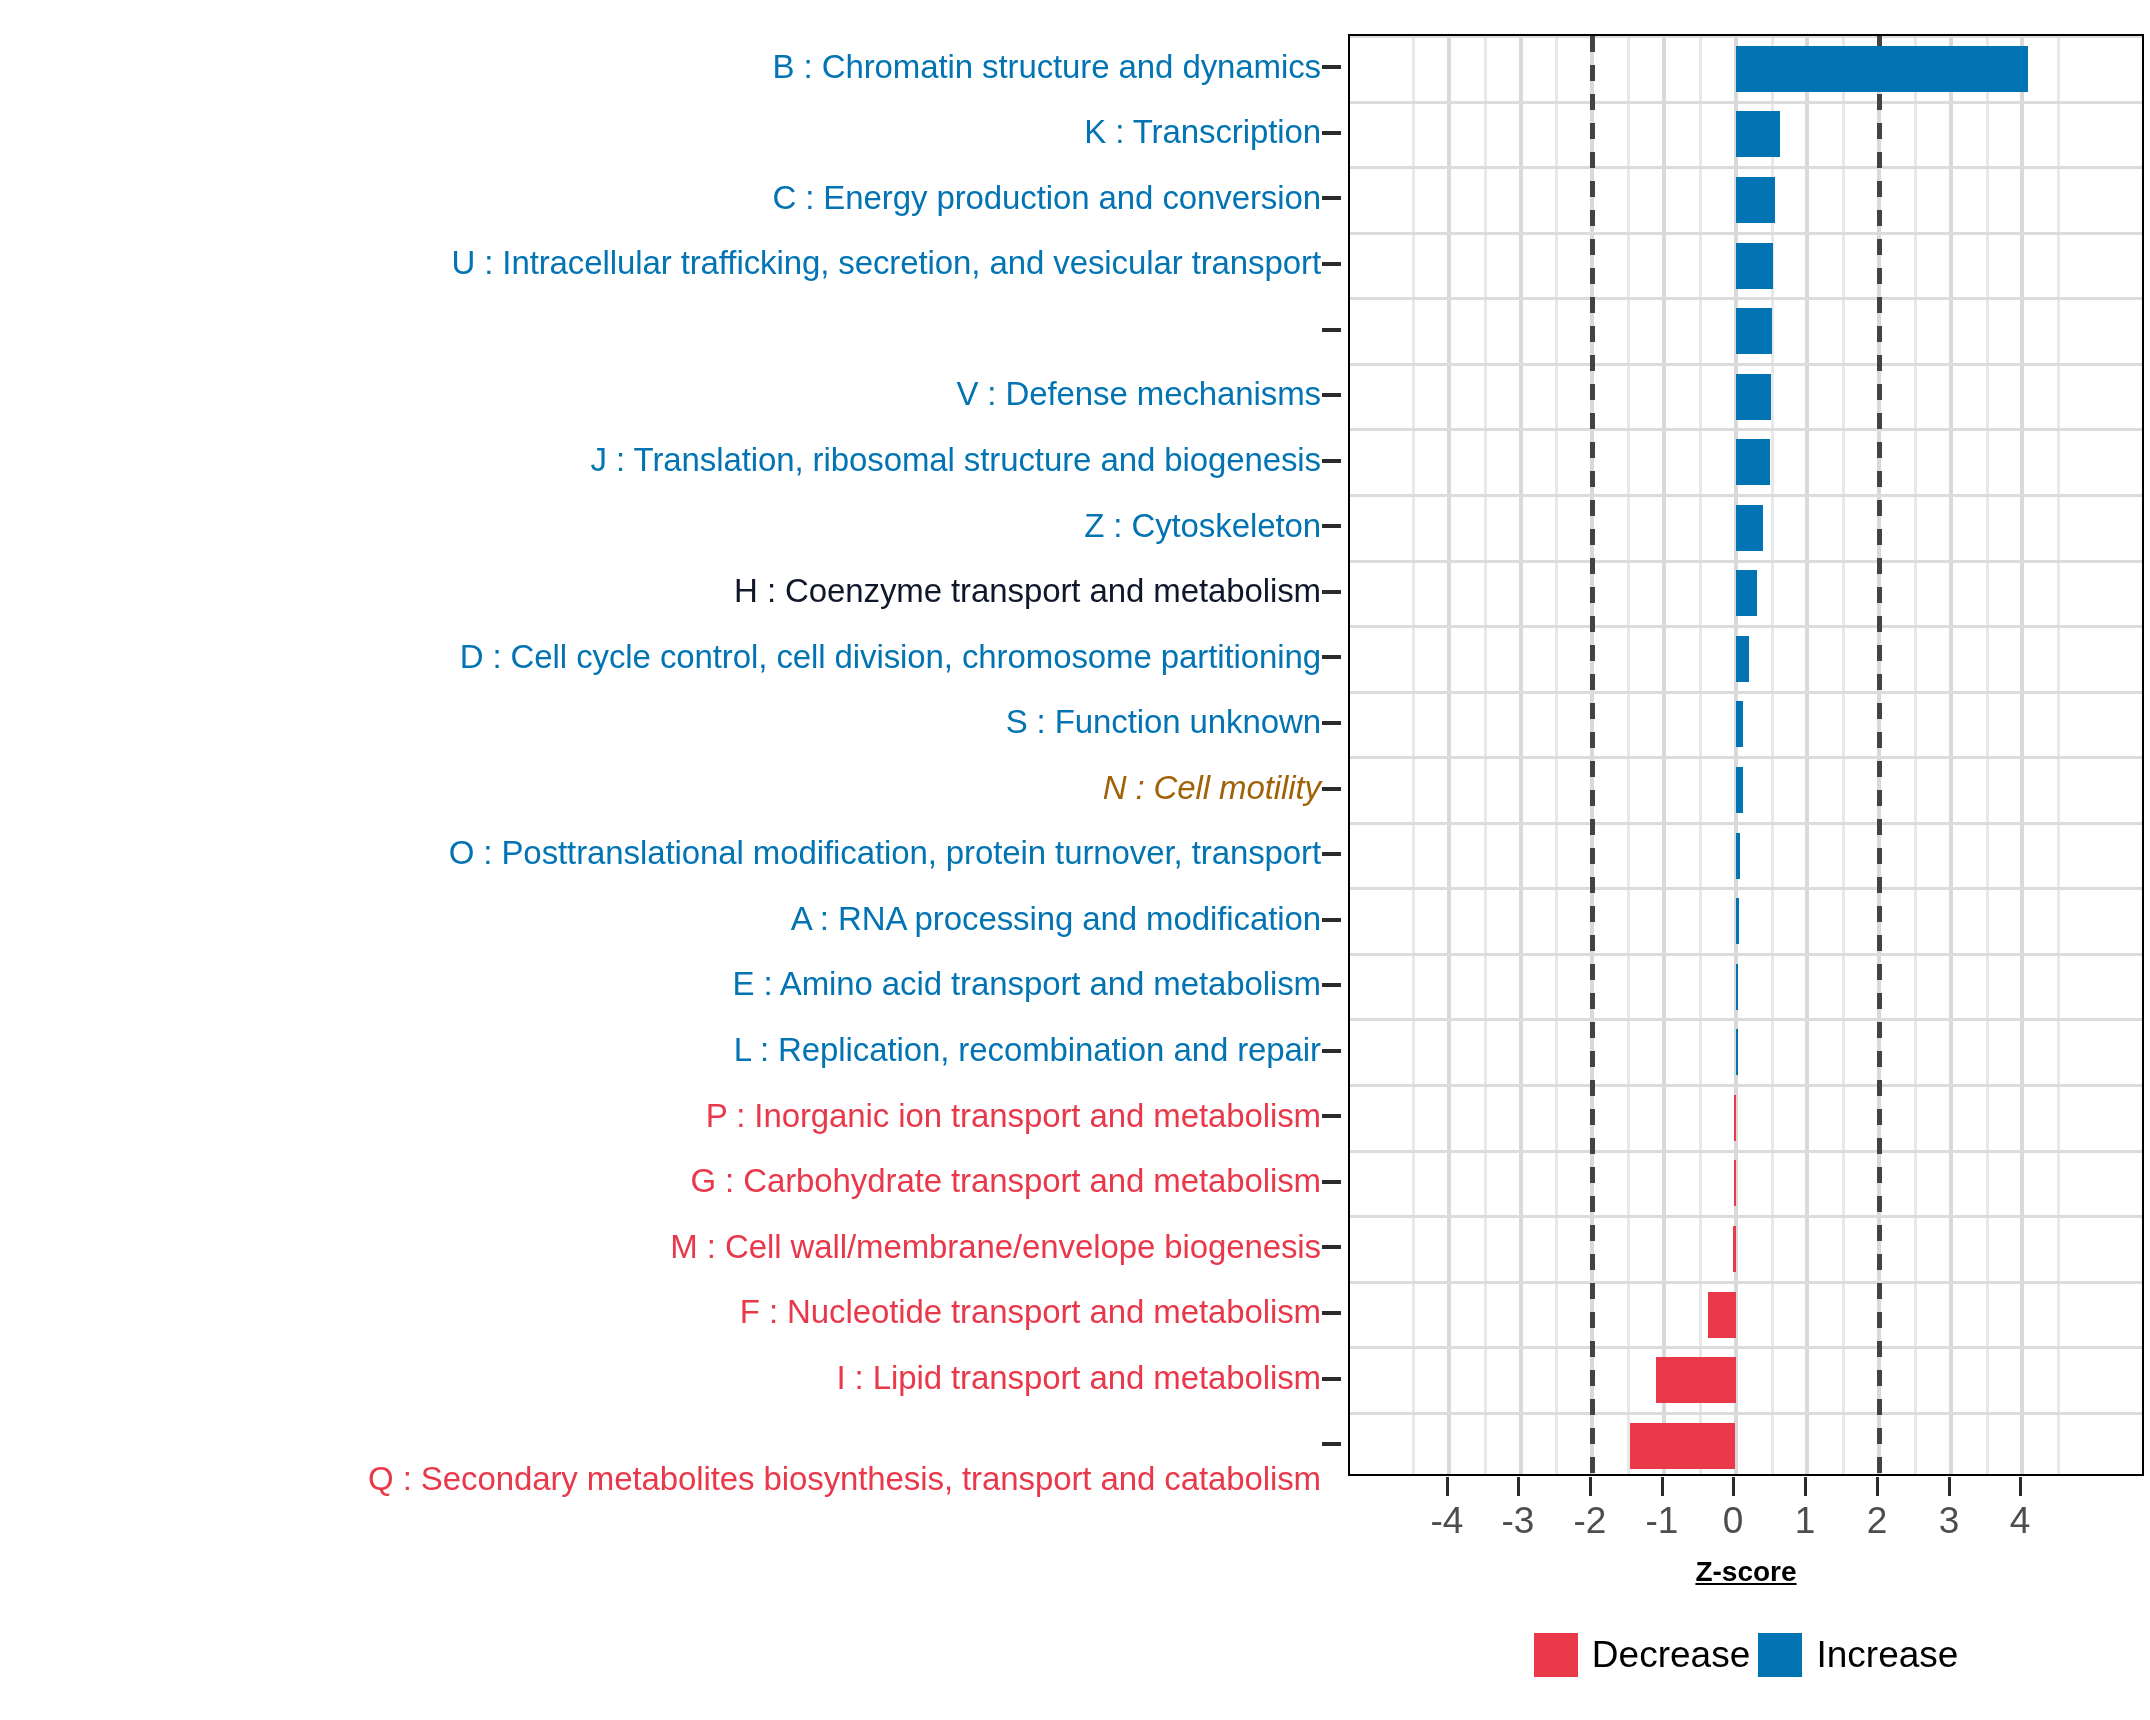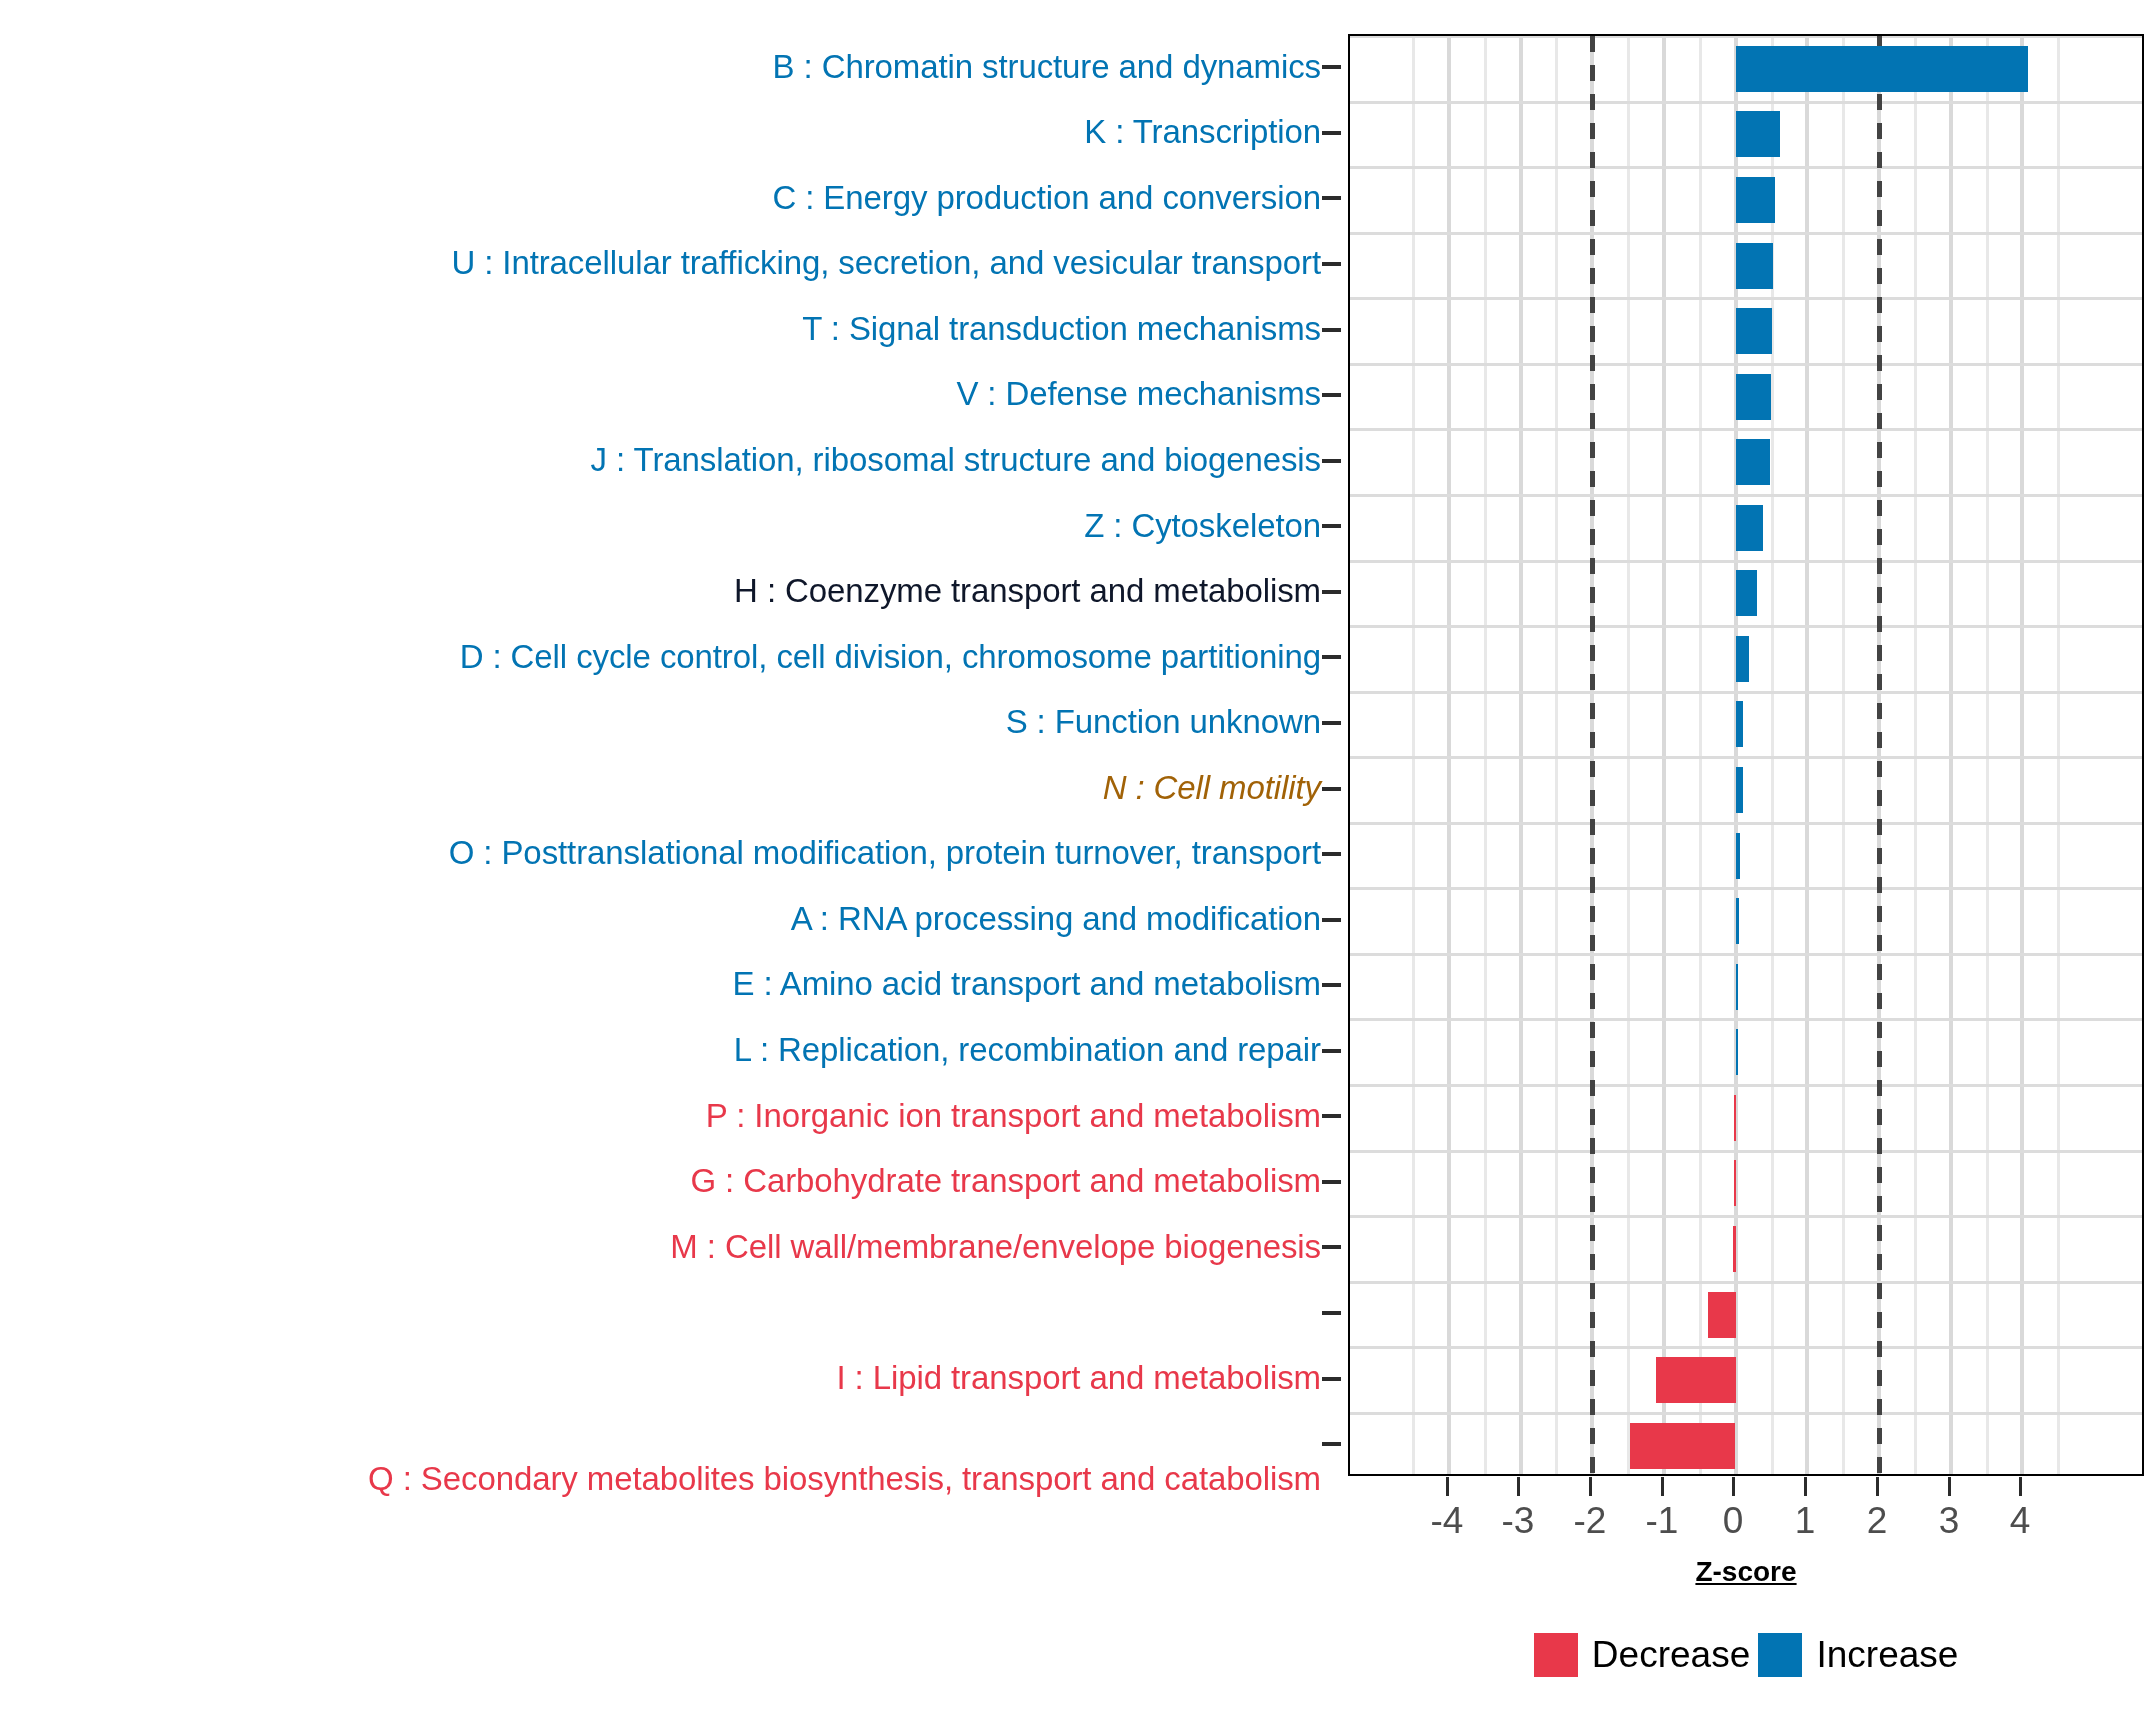--- a/index.html
+++ b/index.html
@@ -165,21 +165,20 @@
 
   <div id="ylabels">
       <div class="ylabel" style="top: 15.6px; color: rgb(2, 116, 179);">B : Chromatin structure and dynamics</div>
       <div class="ytick" style="top: 31px;"></div>
       <div class="ylabel" style="top: 81px; color: rgb(2, 116, 179);">K : Transcription</div>
       <div class="ytick" style="top: 97px;"></div>
       <div class="ylabel" style="top: 147px; color: rgb(2, 116, 179);">C : Energy production and conversion</div>
       <div class="ytick" style="top: 162px;"></div>
       <div class="ylabel" style="top: 212px; color: rgb(2, 116, 179);">U : Intracellular trafficking, secretion, and vesicular transport</div>
       <div class="ytick" style="top: 228px;"></div>
-      <div class="ylabel" style="top: 278px; color: rgb(2, 116, 179);">T : Signal transduction mechanisms</div>
       <div class="ytick" style="top: 294px;"></div>
       <div class="ylabel" style="top: 343px; color: rgb(2, 116, 179);">V : Defense mechanisms</div>
       <div class="ytick" style="top: 359px;"></div>
       <div class="ylabel" style="top: 409px; color: rgb(2, 116, 179);">J : Translation, ribosomal structure and biogenesis</div>
       <div class="ytick" style="top: 425px;"></div>
       <div class="ylabel" style="top: 475px; color: rgb(2, 116, 179);">Z : Cytoskeleton</div>
       <div class="ytick" style="top: 490px;"></div>
       <div class="ylabel" style="top: 540px; color: #0f172a;">H : Coenzyme transport and metabolism</div>
       <div class="ytick" style="top: 556px;"></div>
       <div class="ylabel" style="top: 606px; color: rgb(2, 116, 179);">D : Cell cycle control, cell division, chromosome partitioning</div>
@@ -195,20 +194,21 @@
       <div class="ylabel" style="top: 933px; color: rgb(2, 116, 179);">E : Amino acid transport and metabolism</div>
       <div class="ytick" style="top: 949px;"></div>
       <div class="ylabel" style="top: 999px; color: rgb(2, 116, 179);">L : Replication, recombination and repair</div>
       <div class="ytick" style="top: 1015px;"></div>
       <div class="ylabel" style="top: 1065px; color: rgb(232, 56, 74);">P : Inorganic ion transport and metabolism</div>
       <div class="ytick" style="top: 1080px;"></div>
       <div class="ylabel" style="top: 1130px; color: rgb(232, 56, 74);">G : Carbohydrate transport and metabolism</div>
       <div class="ytick" style="top: 1146px;"></div>
       <div class="ylabel" style="top: 1196px; color: rgb(232, 56, 74);">M : Cell wall/membrane/envelope biogenesis</div>
       <div class="ytick" style="top: 1211px;"></div>
+      <div class="ylabel" style="top: 1261px; color: rgb(232, 56, 74);">F : Nucleotide transport and metabolism</div>
       <div class="ytick" style="top: 1277px;"></div>
       <div class="ylabel" style="top: 1327px; color: rgb(232, 56, 74);">I : Lipid transport and metabolism</div>
       <div class="ytick" style="top: 1343px;"></div>
       <div class="ylabel" style="top: 1392px; color: rgb(232, 56, 74); margin-top: 36px;">Q : Secondary metabolites biosynthesis, transport and catabolism</div>
       <div class="ytick" style="top: 1408px;"></div>
     </div>
 
   <div id="panel">
       <div class="gridline-minor" style="left: 63px;"></div>
       <div class="gridline-minor" style="left: 135px;"></div>

